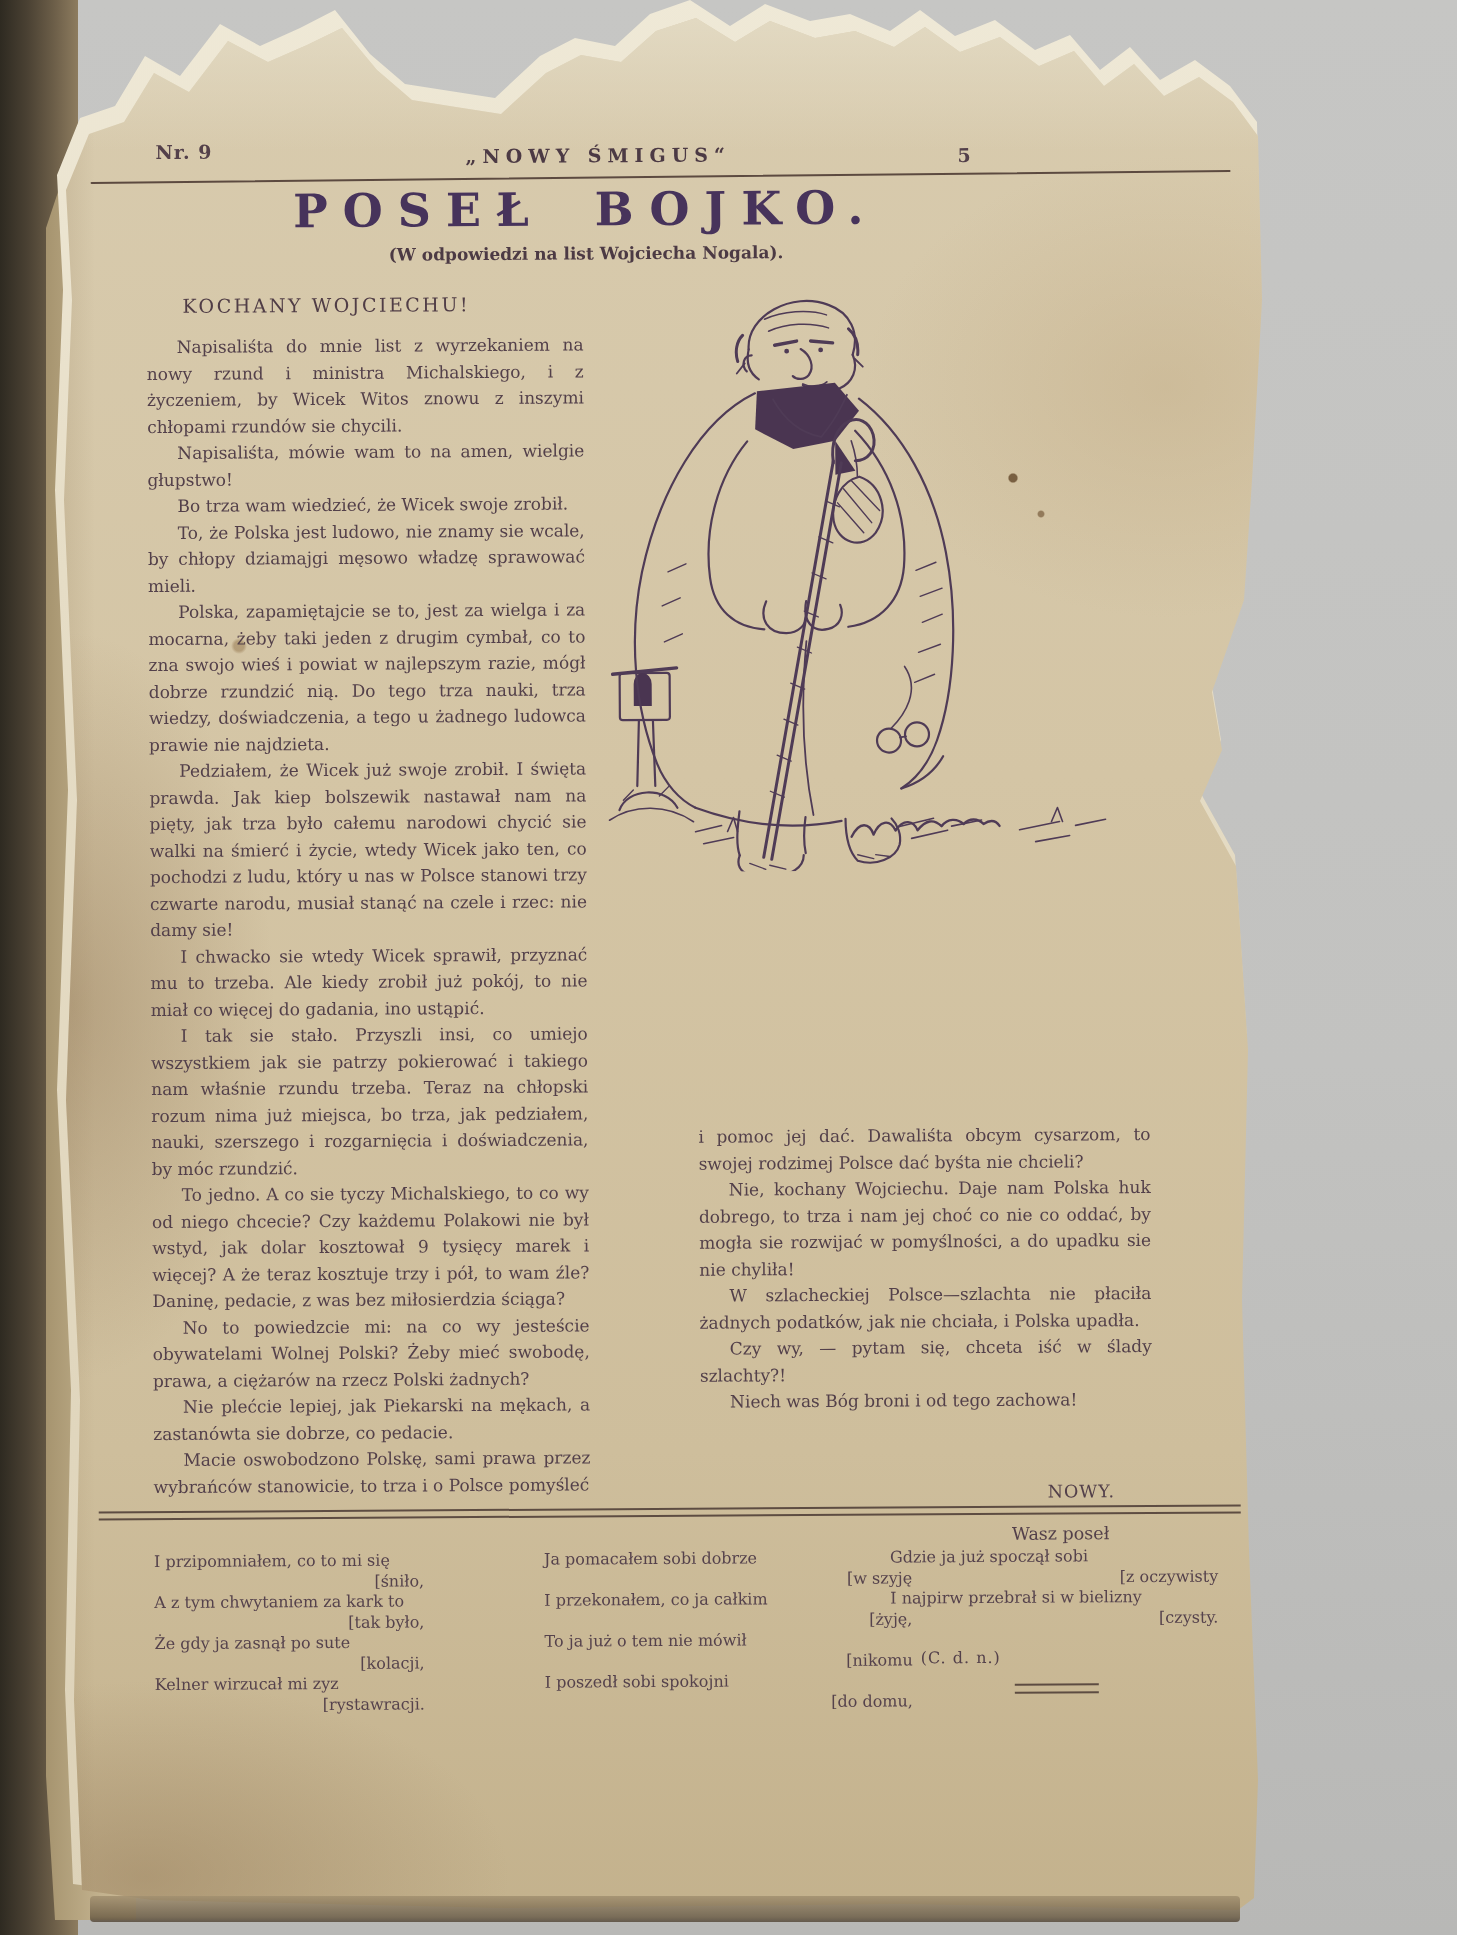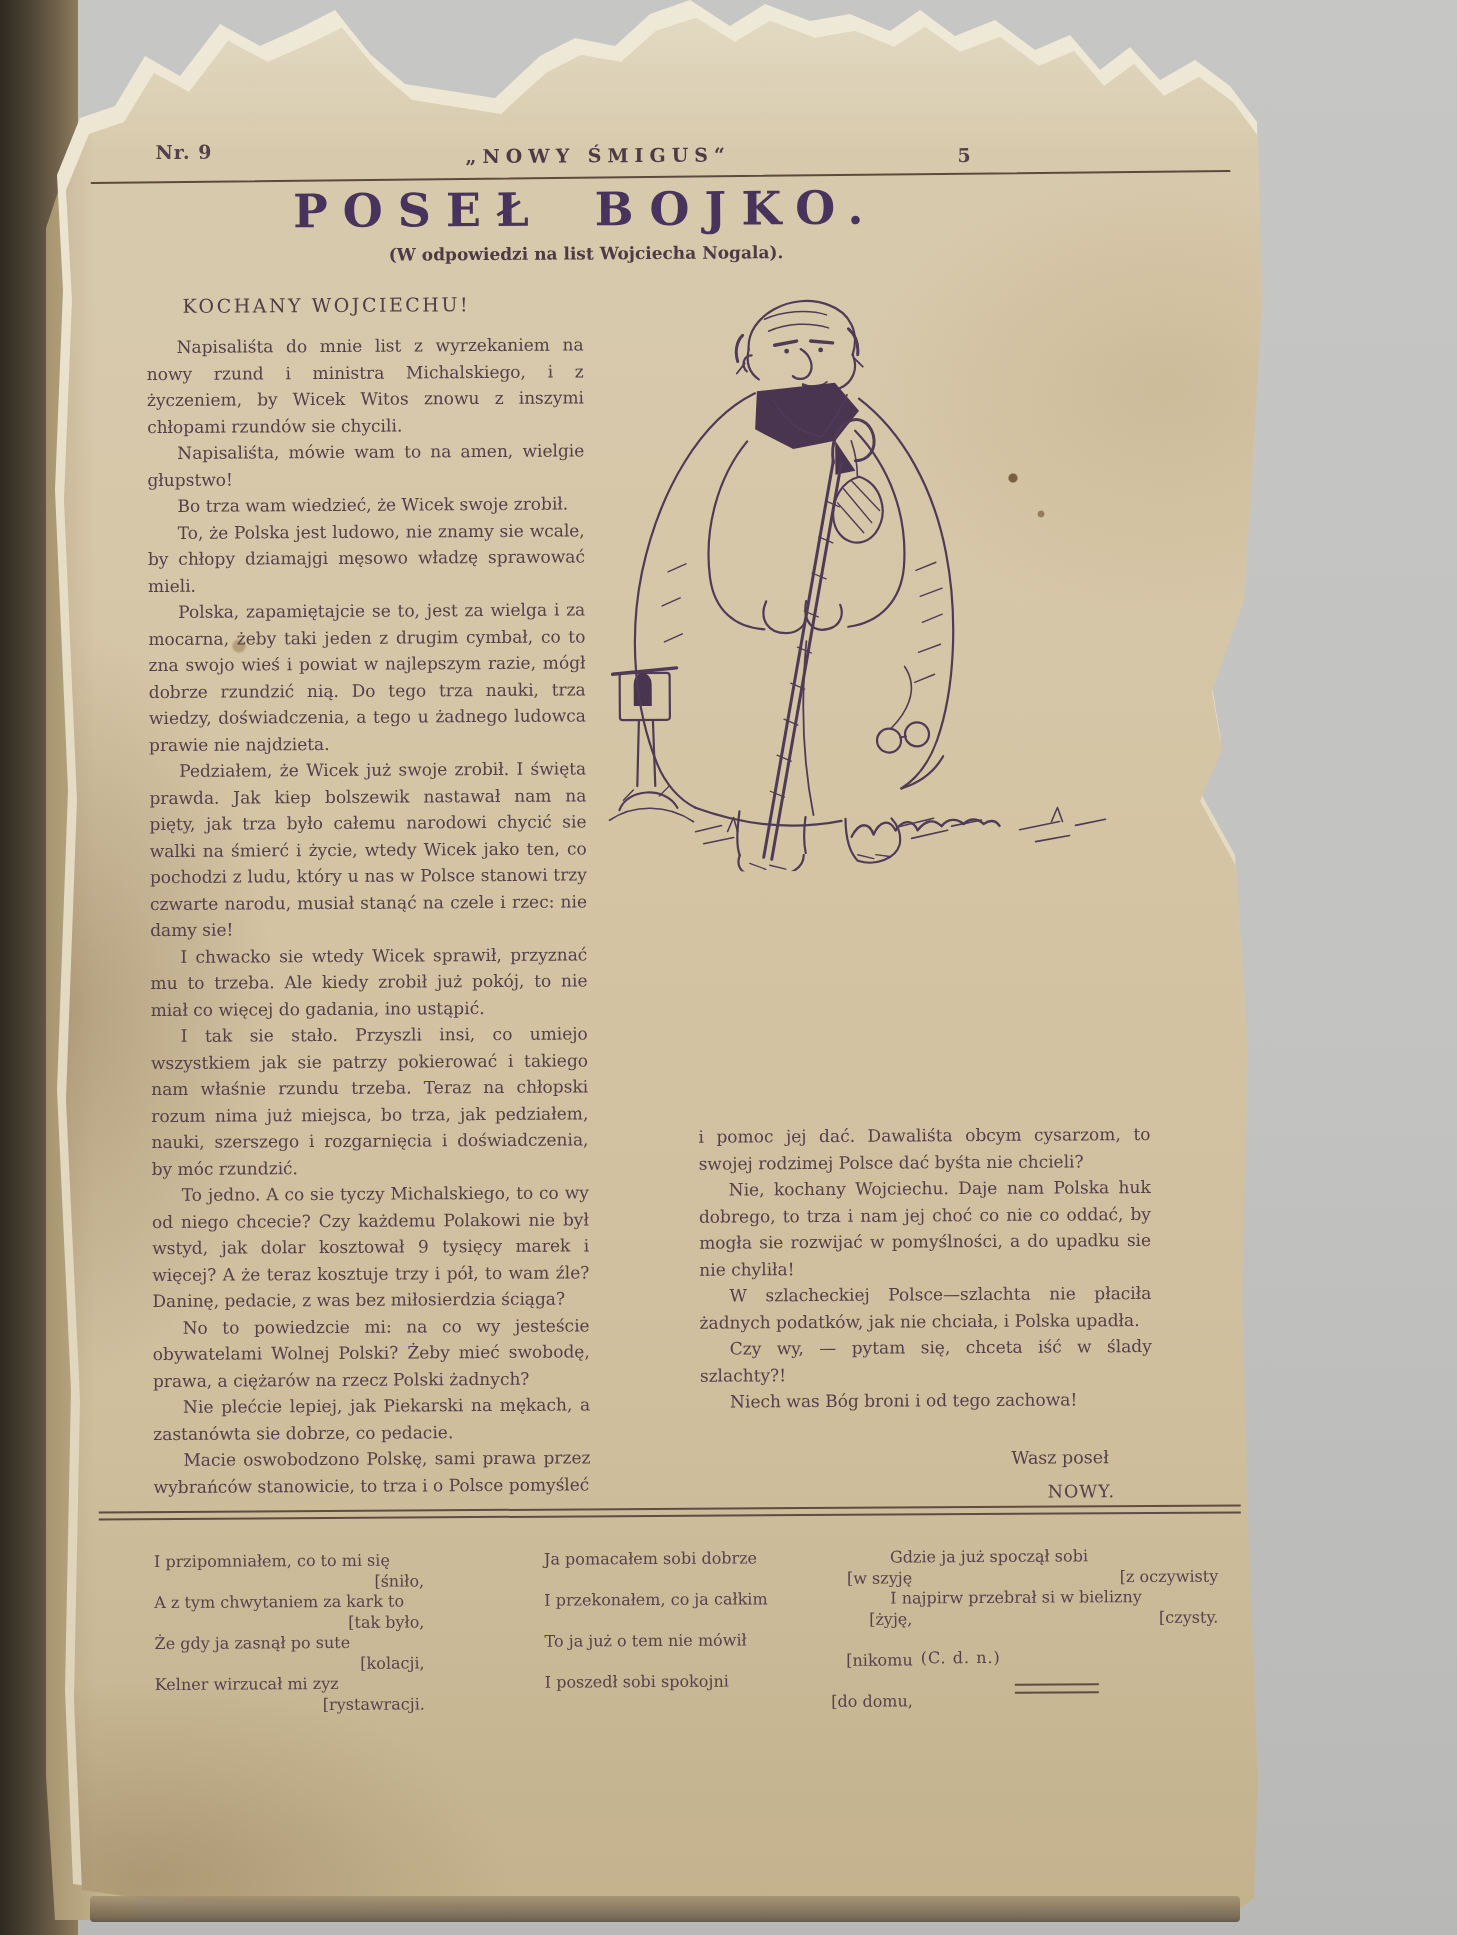--- a/index.html
+++ b/index.html
@@ -59,21 +59,21 @@
     font-size:46px;font-weight:bold;letter-spacing:15px;word-spacing:20px;
     color:#47335b;font-family:"DejaVu Serif","Liberation Serif",serif;
   }
   .subtitle{left:150px;top:243px;width:880px;text-align:center;font-size:17px;font-weight:bold;color:#4c3a44;}
   .salutation{left:186px;top:292px;font-size:19px;letter-spacing:2.5px;color:#503d46;}
   .col{font-size:17px;line-height:26.5px;text-align:justify;}
   .col p{margin:0;text-indent:30px;}
   .col-left{left:150px;top:331px;width:437px;}
   .col-right{left:697px;top:1124px;width:452px;}
   .col-right p.noindent{text-indent:0;}
-  .signoff1{left:1008px;top:1450px;font-size:17.5px;}
+  .signoff1{left:1008px;top:1526px;font-size:17.5px;}
   .signoff2{left:1044px;top:1484px;font-size:17.5px;letter-spacing:1px;}
   .divider{left:95px;top:1508px;width:1142px;height:5px;border-top:2px solid #5d4c42;border-bottom:2px solid #5d4c42;}
   .poem-col{font-size:16px;line-height:20.5px;color:#55424c;}
   .poem-col .poem-line:nth-child(even){text-align:right;}
   .poem-1{left:150px;top:1549px;width:322px;}
   .poem-1 .poem-line:nth-child(even){padding-right:52px;}
   .poem-2{left:540px;top:1549px;width:368px;}
   .poem-3{left:886px;top:1549px;width:344px;}
   .poem-3 .poem-line:nth-child(even){padding-right:16px;}
   .cdn{left:916px;top:1650px;font-size:16px;font-weight:normal;letter-spacing:1px;}

